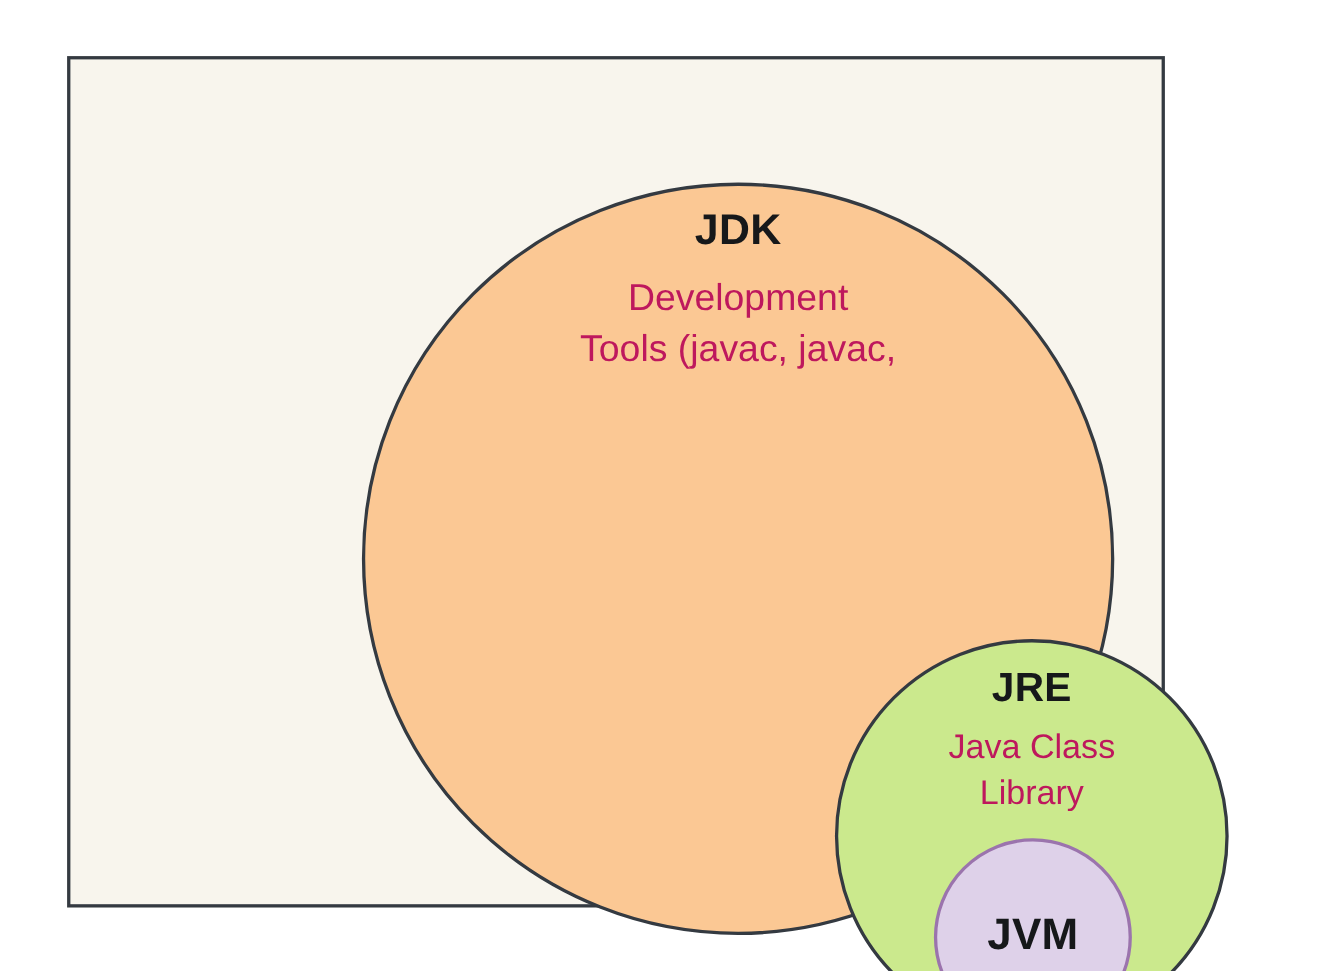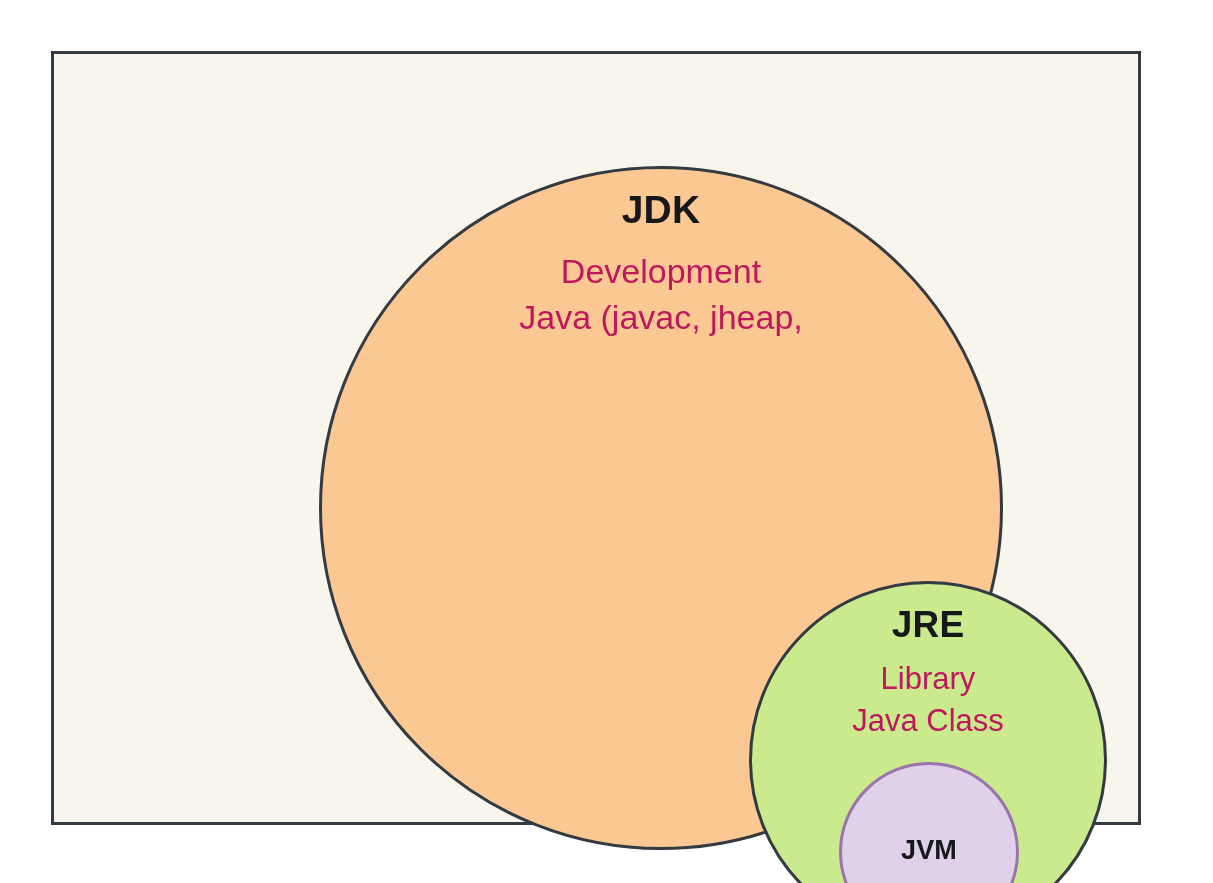--- a/index.html
+++ b/index.html
@@ -18,23 +18,23 @@
   #canvas {
     position: relative;
     width: 1213px;
     height: 883px;
     background: #ffffff;
   }
 
   
   #frame {
     position: absolute;
-    left: 51px;
+    left: 61px;
     top: 51px;
-    width: 1090px;
+    width: 998px;
     height: 774px;
     background: #f8f5ed;
     border: 3px solid #343a41;
     box-sizing: border-box;
   }
 
   
   .circle {
     position: absolute;
     border-radius: 50%;
@@ -103,51 +103,51 @@
     font-size: 37px;
   }
   #jre-desc {
     margin-top: 13px;
     font-size: 31px;
     width: 290px;
   }
 
   
   #jvm-title {
-    font-size: 27px;
+    font-size: 40px;
     margin-top: -4px;
   }
 
   .line {
     display: block;
   }
 </style>
 </head>
 <body>
 
 <div id="canvas">
 
   <div id="frame" style="background: rgb(248, 245, 237); border-color: rgb(52, 58, 65);">
 
     <div id="jdk-circle" class="circle" style="background: rgb(251, 200, 148); border-color: rgb(52, 58, 65);">
 
       <div id="jdk-title" class="heading">JDK</div>
 
       <div id="jdk-desc" class="body-text">
         <span class="line">Development</span>
-        <span class="line">Java (javac, jheap,</span>
+        <span class="line">Tools (javac, javac,</span>
       </div>
 
       <div id="jre-circle" class="circle" style="background: rgb(203, 233, 141); border-color: rgb(52, 58, 65);">
 
         <div id="jre-title" class="heading">JRE</div>
 
         <div id="jre-desc" class="body-text">
+          <span class="line">Java Class</span>
           <span class="line">Library</span>
-          <span class="line">Java Class</span>
         </div>
 
       </div>
 
       <div id="jvm-circle" class="circle" style="background: rgb(222, 209, 233); border-color: rgb(155, 116, 173);">
         <div id="jvm-title" class="heading">JVM</div>
       </div>
 
     </div>
 

